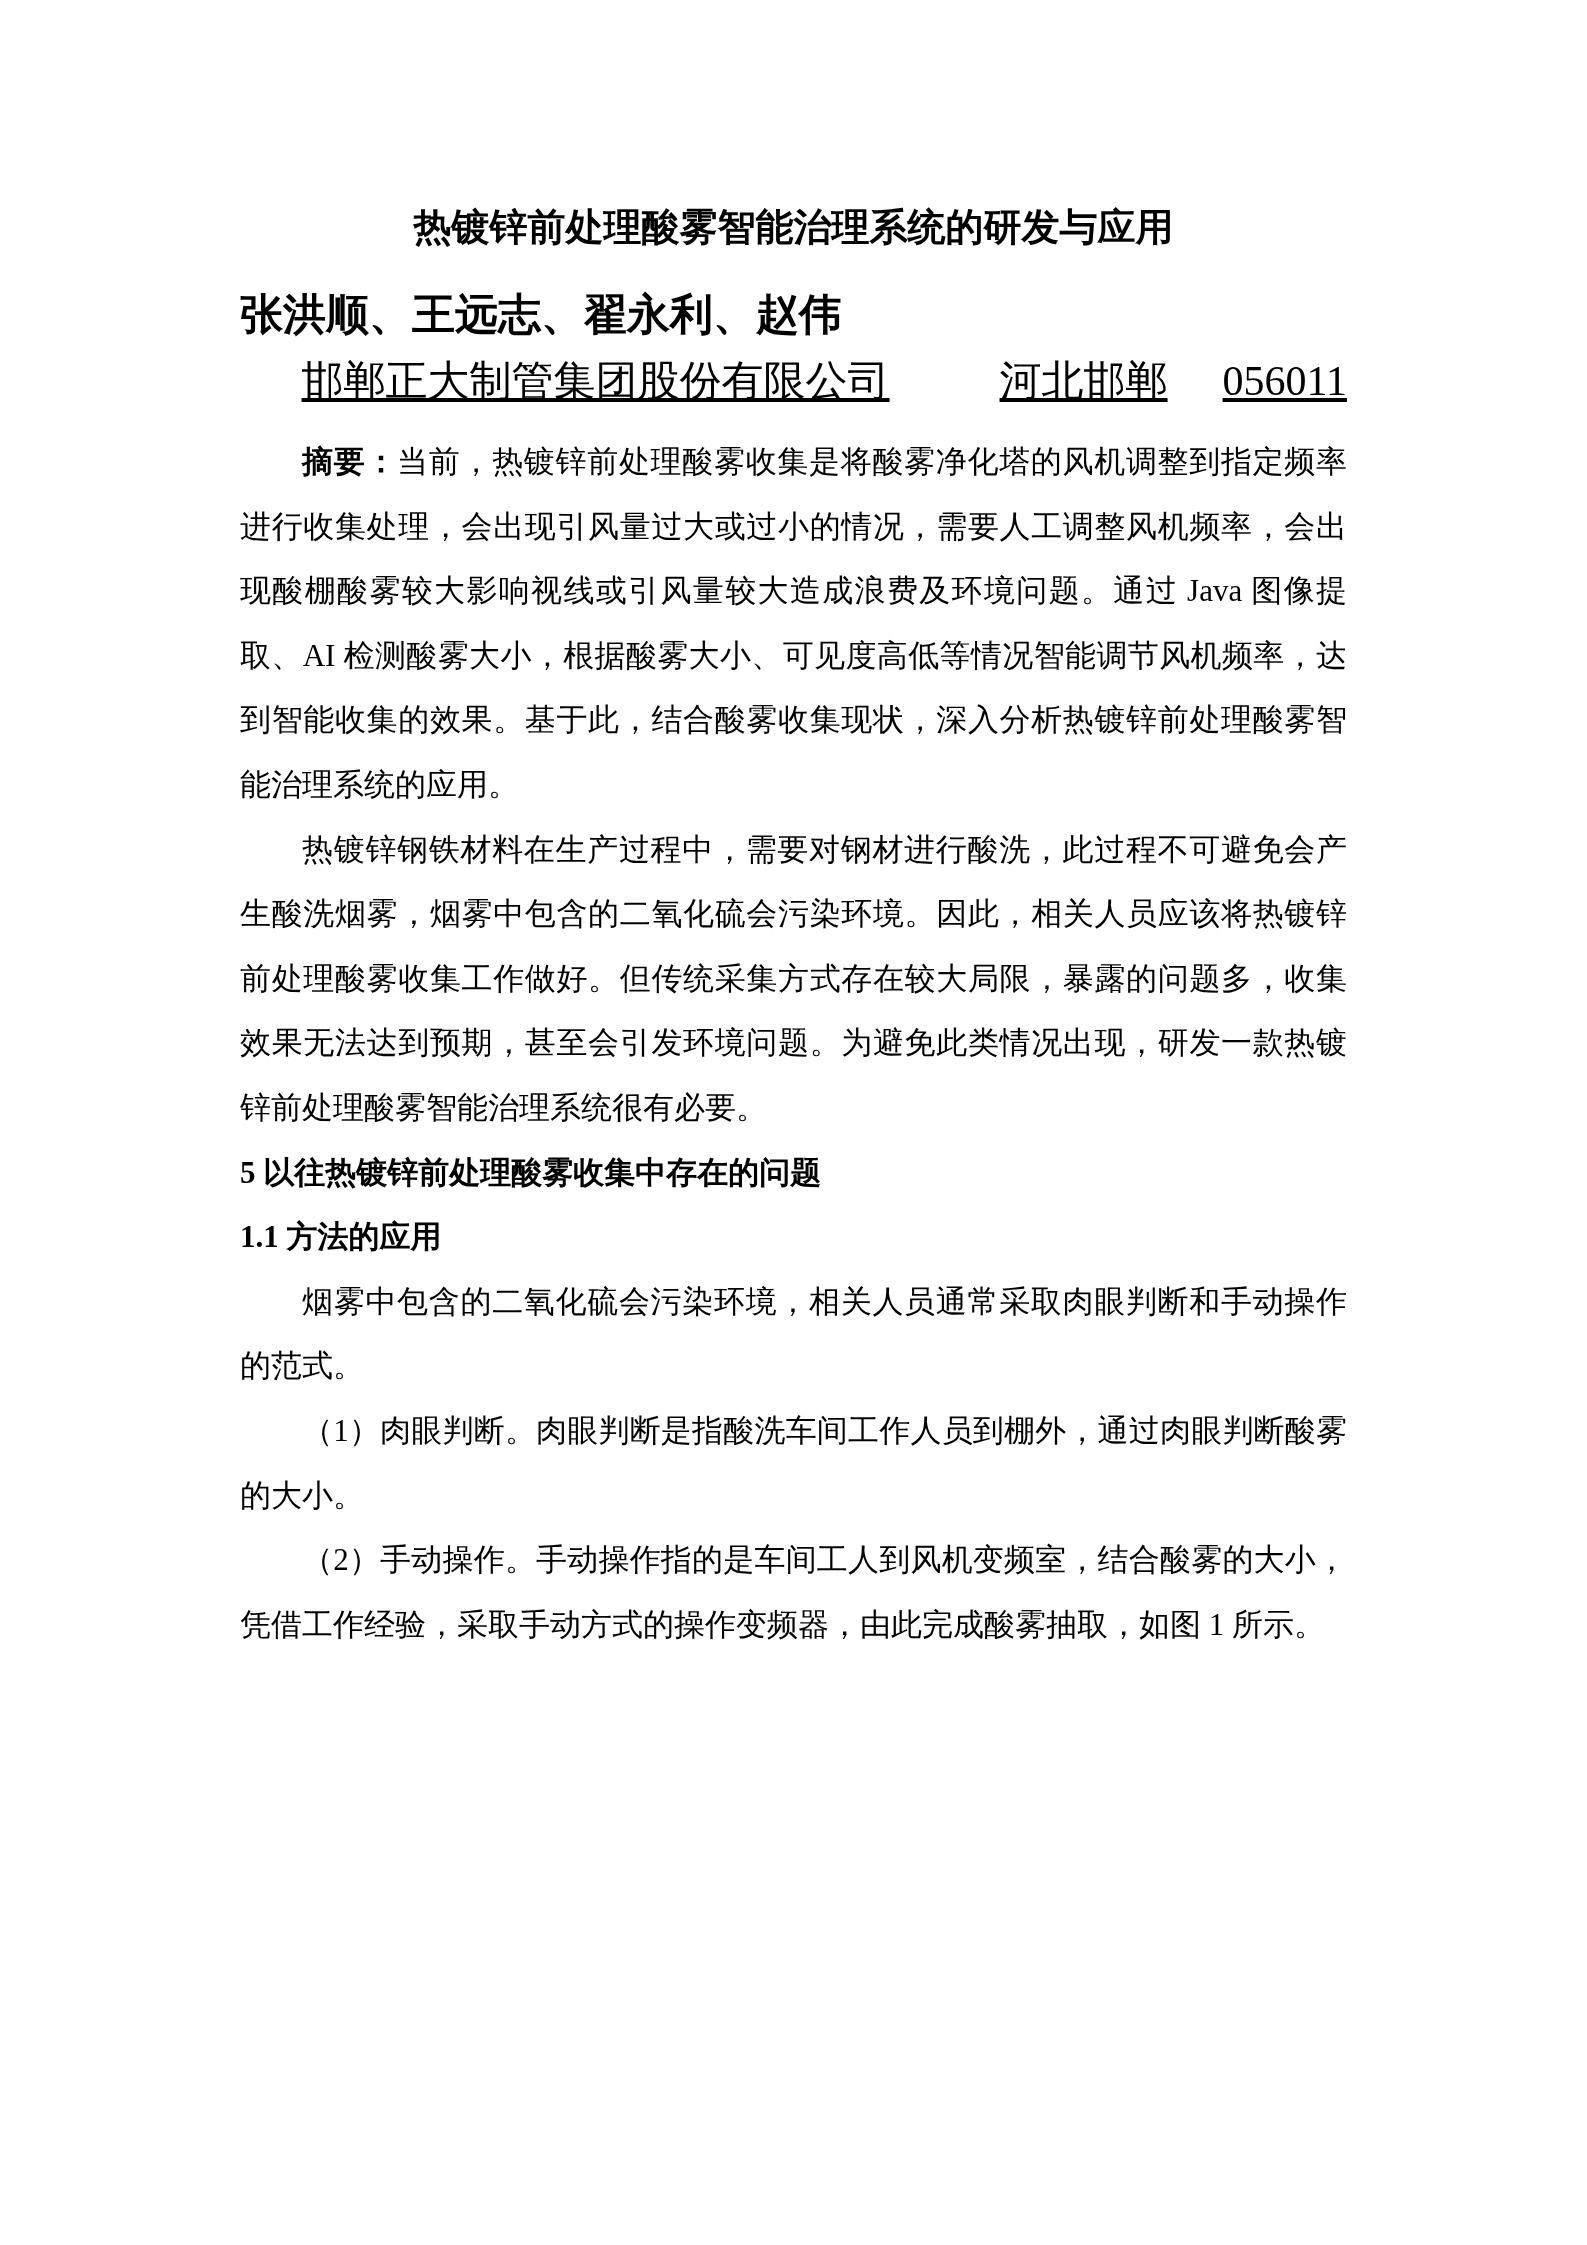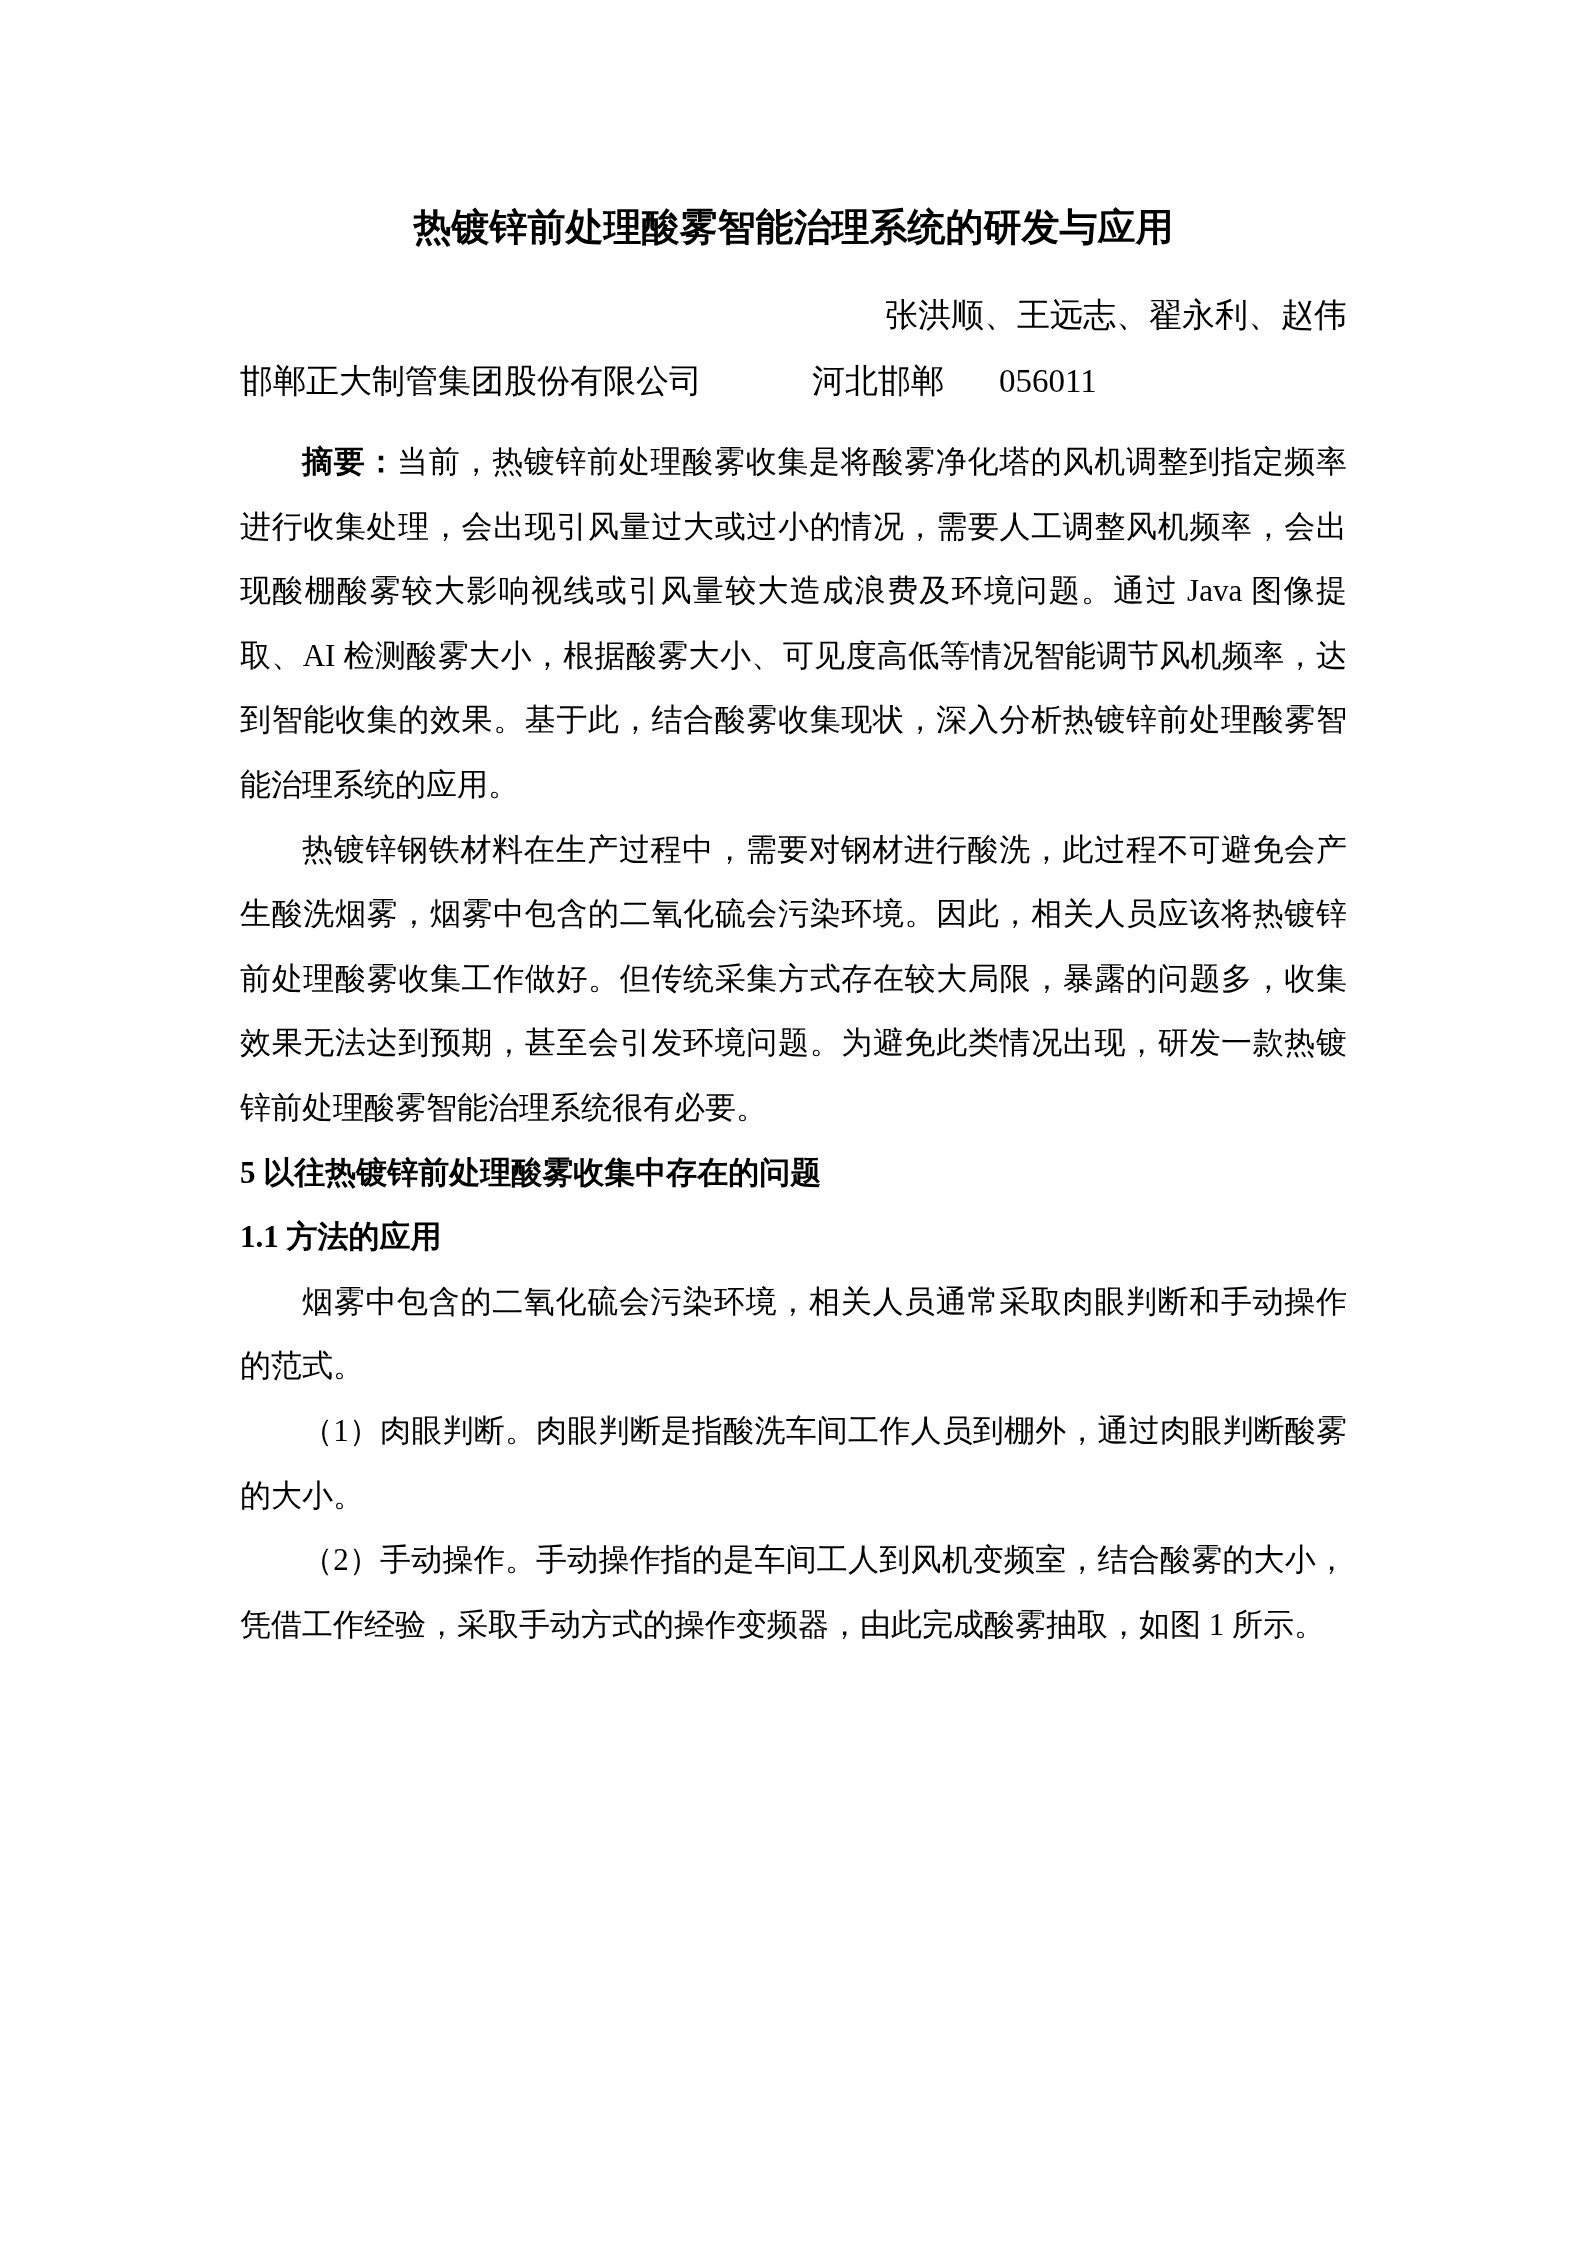--- a/index.html
+++ b/index.html
@@ -21,31 +21,32 @@
   }
   .doc-title {
     margin: 190px 0 0 0;
     font-size: 38px;
     font-weight: bold;
     line-height: 74px;
     text-align: center;
   }
   .doc-authors {
     margin: 18px 0 0 0;
-    font-size: 33px;
-    font-weight: normal;
+    font-size: 43px;
+    font-weight: bold;
     line-height: 66px;
-    text-align: right;
+    text-align: left;
   }
   .doc-affiliation {
     margin: 0;
-    font-size: 33px;
+    font-size: 42px;
     line-height: 66px;
-    text-align: left;
+    text-align: right;
     white-space: nowrap;
+    text-decoration: underline;
   }
   .aff-region { margin-left: 110px; }
   .aff-postcode { margin-left: 55px; }
   .body-text {
     margin-top: 16px;
     font-size: 31px;
     line-height: 64.6px;
     text-align: justify;
   }
   .body-text p {

